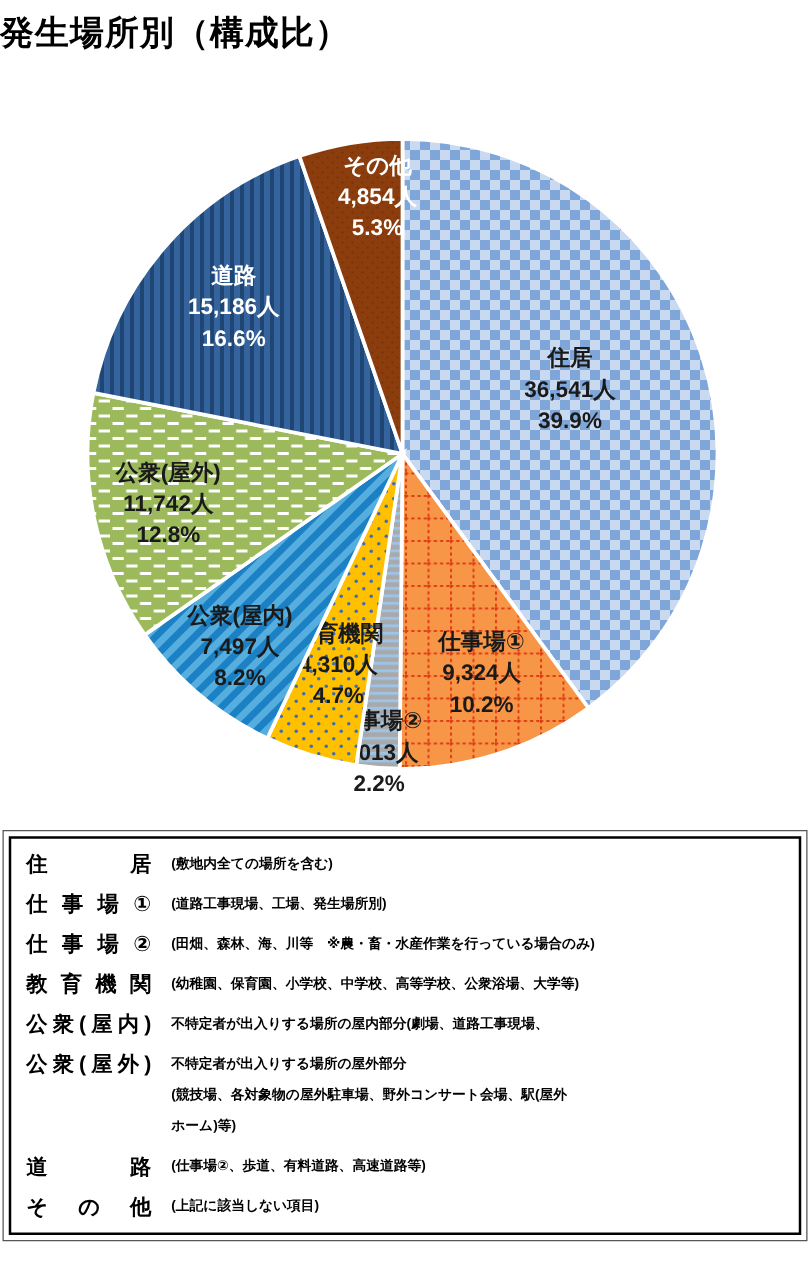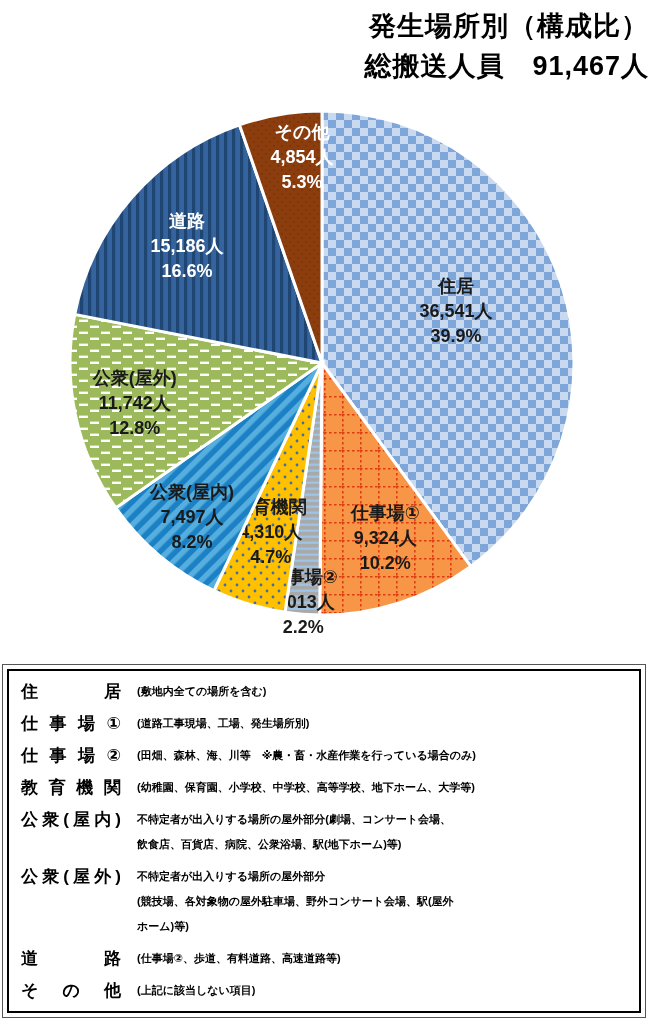--- a/index.html
+++ b/index.html
@@ -1,21 +1,21 @@
 <!DOCTYPE html>
 <html><head>
 <meta charset="utf-8">
 <style>
   html,body{margin:0;padding:0;}
   body{
     width:649px;height:1024px;background:#ffffff;position:relative;
     font-family:"Liberation Sans","DejaVu Sans",sans-serif;color:#000;
     overflow:hidden;
   }
-  .title-block{position:absolute;top:6px;left:0;width:649px;text-align:right;}
+  .title-block{position:absolute;top:6px;left:0;width:649px;text-align:left;}
   .title-line{font-size:27px;font-weight:700;line-height:40px;letter-spacing:1px;}
   #pie-svg{position:absolute;top:0;left:0;}
   .slice-label{font-size:18px;font-weight:700;text-anchor:middle;}
   .legend-table-outer{
     position:absolute;left:2px;top:664px;width:644px;box-sizing:border-box;
     border:1px solid #555;padding:4px;background:#fff;
   }
   .legend-table-inner{
     border:2px solid #000;padding:8px 10px 6px 12px;box-sizing:border-box;
   }
@@ -26,21 +26,20 @@
     font-size:17px;font-weight:700;line-height:25px;
     text-align:justify;text-align-last:justify;
   }
   .def{flex:1;font-size:11px;font-weight:600;line-height:25px;}
 </style>
 </head>
 <body>
 
 <div class="title-block">
   <div class="title-line">発生場所別（構成比）</div>
-  <div class="title-line">総搬送人員　91,467人</div>
 </div>
 
 <svg id="pie-svg" width="649" height="660" viewBox="0 0 649 660" xmlns="http://www.w3.org/2000/svg">
   <defs>
     <pattern id="checker-blue" width="16" height="16" patternUnits="userSpaceOnUse">
       <rect width="16" height="16" fill="#c9d9f0"></rect>
       <rect x="0" y="0" width="8" height="8" fill="#7ea6d8"></rect>
       <rect x="8" y="8" width="8" height="8" fill="#7ea6d8"></rect>
     </pattern>
     <pattern id="orange-grid" width="18" height="18" patternUnits="userSpaceOnUse">
@@ -109,28 +108,27 @@
       </div>
       <div class="legend-row">
         <div class="term">仕事場②</div>
         <div class="def">
           <div>(田畑、森林、海、川等　※農・畜・水産作業を行っている場合のみ)</div>
         </div>
       </div>
       <div class="legend-row">
         <div class="term">教育機関</div>
         <div class="def">
-          <div>(幼稚園、保育園、小学校、中学校、高等学校、地下ホーム、大学等)</div>
+          <div>(幼稚園、保育園、小学校、中学校、高等学校、公衆浴場、大学等)</div>
         </div>
       </div>
       <div class="legend-row">
         <div class="term">公衆(屋内)</div>
         <div class="def">
-          <div>不特定者が出入りする場所の屋外部分(劇場、コンサート会場、</div>
-          <div>飲食店、百貨店、病院、公衆浴場、駅(地下ホーム)等)</div>
+          <div>不特定者が出入りする場所の屋内部分(劇場、道路工事現場、</div>
         </div>
       </div>
       <div class="legend-row">
         <div class="term">公衆(屋外)</div>
         <div class="def">
           <div>不特定者が出入りする場所の屋外部分</div>
           <div>(競技場、各対象物の屋外駐車場、野外コンサート会場、駅(屋外</div>
           <div>ホーム)等)</div>
         </div>
       </div>

